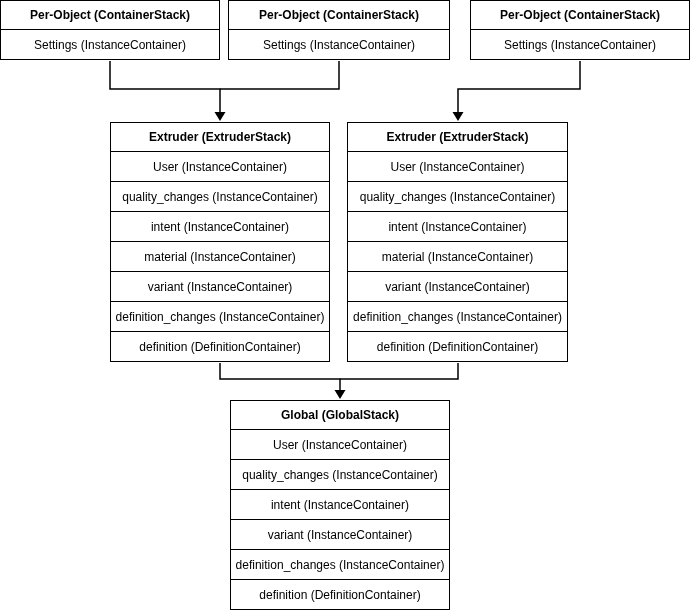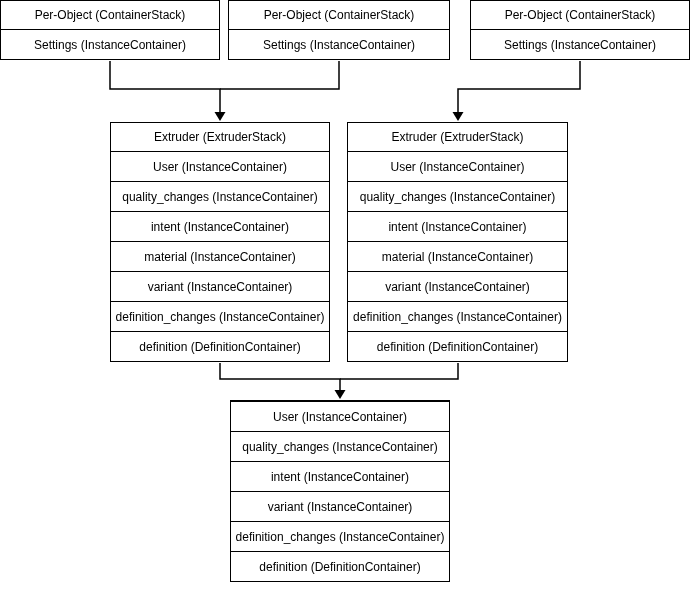--- a/index.html
+++ b/index.html
@@ -32,21 +32,21 @@
     border: 1.5px solid #000000;
     display: flex;
     flex-direction: column;
   }
   .stack-header {
     height: 28px;
     box-sizing: border-box;
     display: flex;
     align-items: center;
     justify-content: center;
-    font-weight: normal;
+    font-weight: bold;
     white-space: nowrap;
     overflow: hidden;
   }
   .stack-row {
     height: 30px;
     box-sizing: border-box;
     border-top: 1.5px solid #000000;
     display: flex;
     align-items: center;
     justify-content: center;
@@ -109,20 +109,21 @@
     <div class="stack-row">User (InstanceContainer)</div>
     <div class="stack-row">quality_changes (InstanceContainer)</div>
     <div class="stack-row">intent (InstanceContainer)</div>
     <div class="stack-row">material (InstanceContainer)</div>
     <div class="stack-row">variant (InstanceContainer)</div>
     <div class="stack-row">definition_changes (InstanceContainer)</div>
     <div class="stack-row">definition (DefinitionContainer)</div>
   </div>
 
   <div class="stack" id="global-stack">
+    <div class="stack-header">Global (GlobalStack)</div>
     <div class="stack-row">User (InstanceContainer)</div>
     <div class="stack-row">quality_changes (InstanceContainer)</div>
     <div class="stack-row">intent (InstanceContainer)</div>
     <div class="stack-row">variant (InstanceContainer)</div>
     <div class="stack-row">definition_changes (InstanceContainer)</div>
     <div class="stack-row">definition (DefinitionContainer)</div>
   </div>
 
 </div>
 

